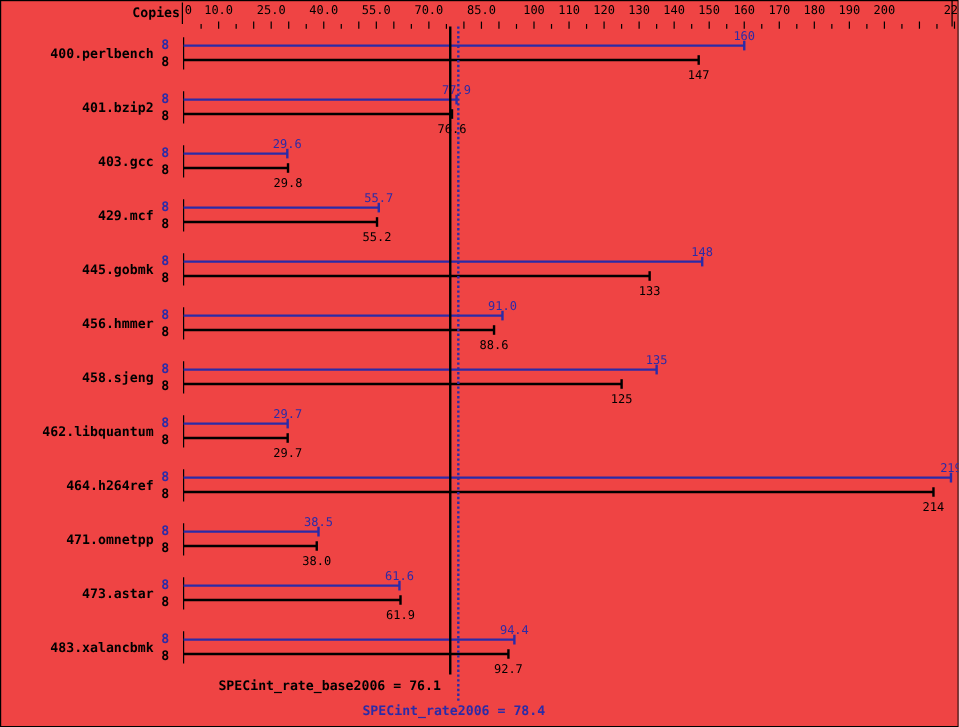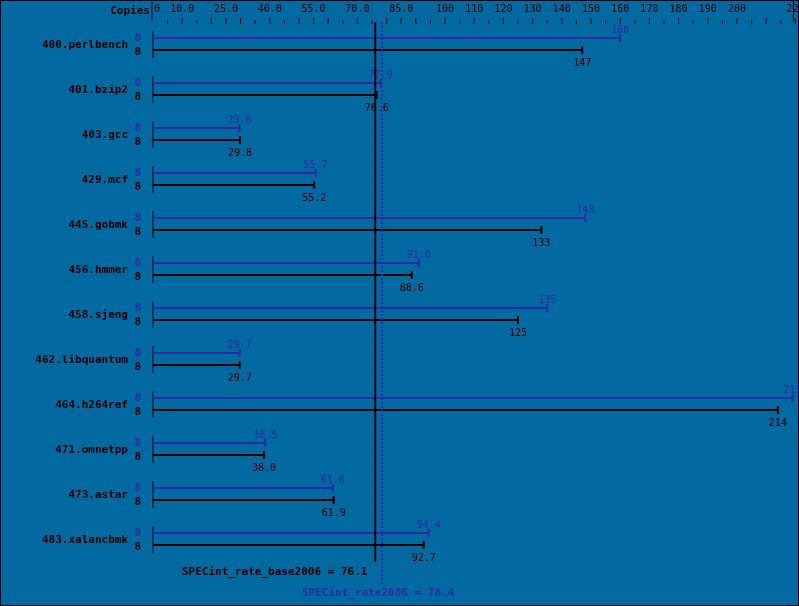--- a/index.html
+++ b/index.html
@@ -1,16 +1,16 @@
 <!DOCTYPE html>
 <html><head>
 <meta charset="utf-8">
 <style>
   html, body { margin:0; padding:0; background:#fff; }
-  #root { position:relative; width:799px; height:606px; background:#0369a1; overflow:hidden;
+  #root { position:relative; width:799px; height:606px; background:#ef4444; overflow:hidden;
           font-family:"DejaVu Sans Mono","Liberation Mono",monospace; }
   .frame { position:absolute; left:0; top:0; width:797px; height:604px; border:1px solid #000; }
   svg text { font-family:"DejaVu Sans Mono","Liberation Mono",monospace; }
 </style>
 </head>
 <body>
 
 <div id="root">
   <div class="frame"></div>
   <svg id="chart" width="799" height="606" style="position:absolute;left:0;top:0">

